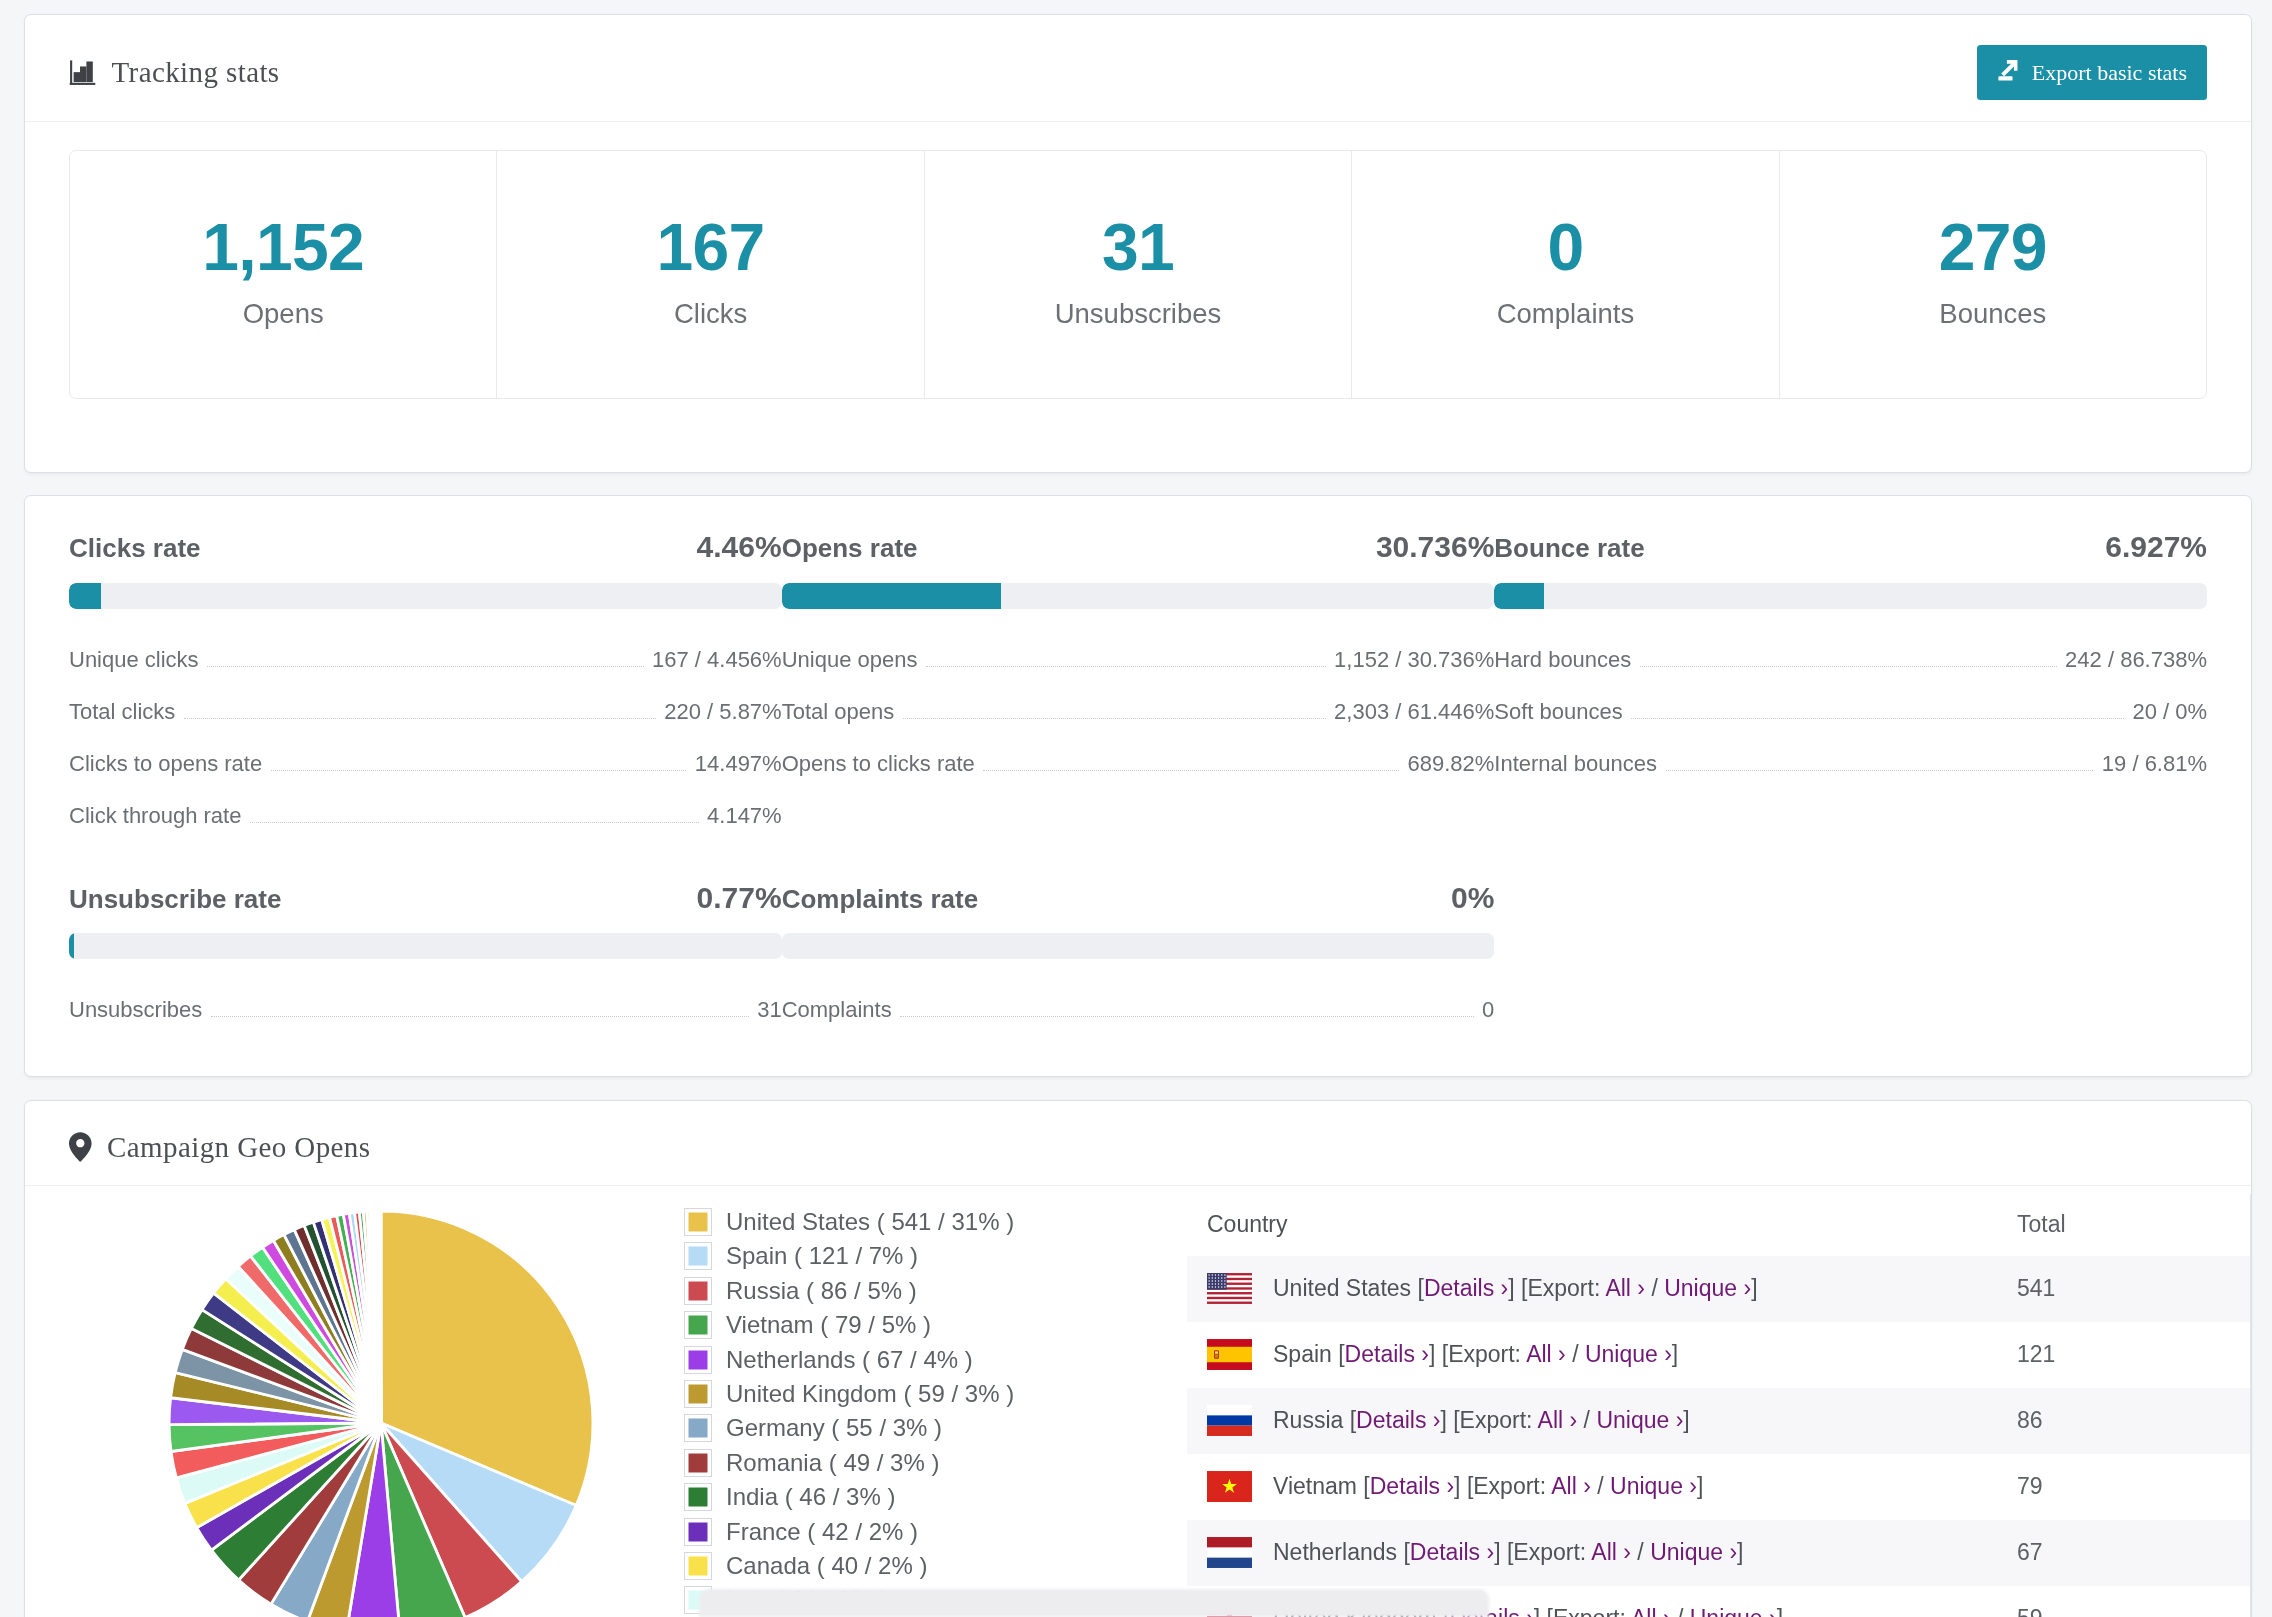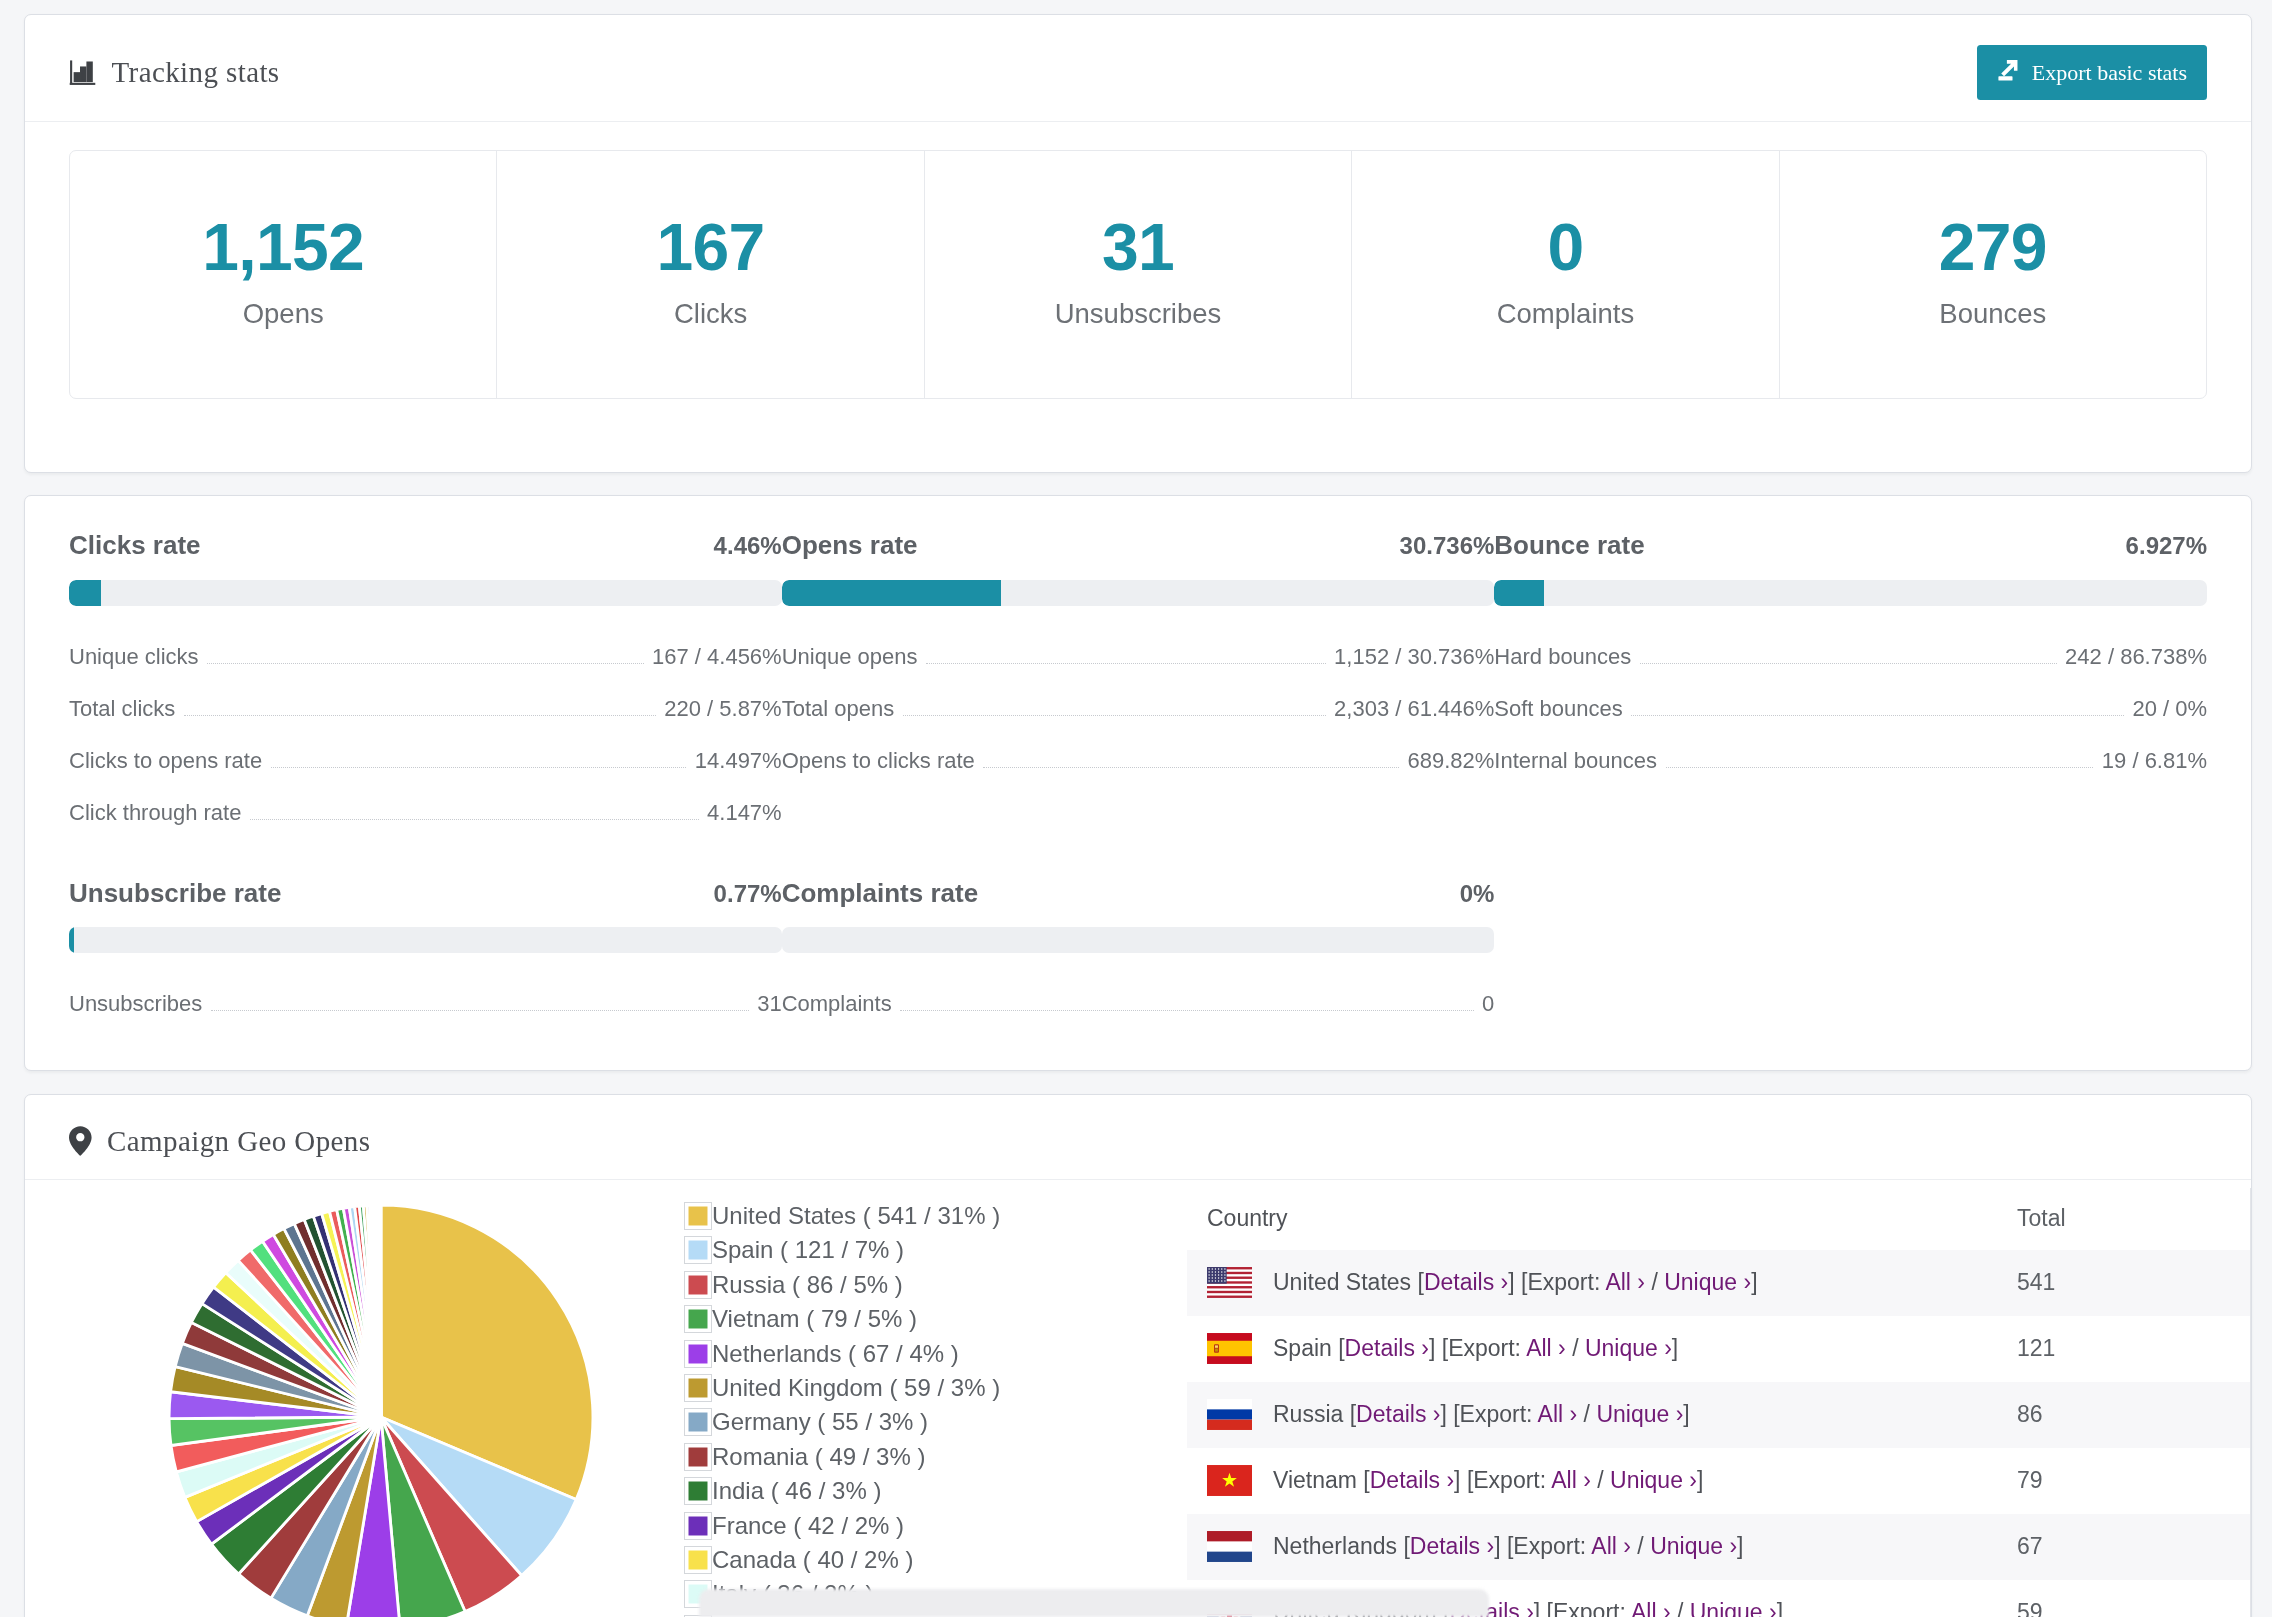--- a/index.html
+++ b/index.html
@@ -23,34 +23,34 @@
   .statcell:last-child { border-right:none; }
   .stat-value { font-size:66px; font-weight:bold; color:#1b8fa5; letter-spacing:-0.7px; }
   .stat-label { font-size:27.5px; color:#6d7176; margin-top:12.7px; }
   .card1-pad { height:73px; }
   
   .rates-wrap { padding:34px 44px 41px 44px; }
   .rates-grid { display:flex; }
   .rate-col { flex:1; min-width:0; }
   .rate-head { display:flex; align-items:baseline; margin-bottom:18.4px; }
   .rate-title { font-size:26px; font-weight:bold; color:#5d6166; }
-  .rate-value { margin-left:auto; font-size:24px; font-weight:bold; color:#5d6166; }
+  .rate-value { margin-left:auto; font-size:30px; font-weight:bold; color:#5d6166; }
   .bar { height:26px; background:#edeff2; border-radius:7px; overflow:hidden; }
   .bar-fill { height:100%; background:#1b8fa5; border-radius:7px 0 0 7px; }
   .rate-rows { margin-top:24px; }
   .d-row { display:flex; align-items:baseline; padding:12px 0; font-size:22px; color:#6b6f74; }
   .leader { flex:1; border-bottom:1.4px dotted #c7cacF; margin:0 8.5px; height:1em; }
   .d-val { white-space:nowrap; }
   .rates-row2 { margin-top:40px; }
   
   .geo-body { display:flex; padding-left:44px; height:494px; overflow:hidden; }
   .pie-wrap { width:615px; padding-top:18.4px; }
   .pie-wrap svg { margin-left:93px; }
   .legend { width:503px; padding-top:22.6px; }
-  .legend-item { display:flex; align-items:center; gap:0; margin-bottom:6.4px; }
+  .legend-item { display:flex; align-items:center; gap:14px; margin-bottom:6.4px; }
   .swatch { width:28px; height:28px; border:0.7px solid #d4d7db; box-shadow:inset 0 0 0 3.5px #fff; flex:none; }
   .legend-label { font-size:24px; color:#5d6166; }
   .geo-table { flex:1; margin-top:8.5px; border-right:0.7px solid #e3e5e9; }
   .trow { display:flex; align-items:center; height:66px; padding:0 0 0 20px; }
   .trow.head { height:62px; font-size:23px; color:#55585d; }
   .trow.odd { background:#f7f7f9; }
   .cell-country { flex:1; display:flex; align-items:center; gap:21px; font-size:23px; color:#4f5257; }
   .cell-total { width:233px; font-size:23px; color:#5d6166; }
   .flag { width:45px; height:31px; flex:none; display:block; }
   a.tlink { color:#701a75; text-decoration:none;text-align:center; }

